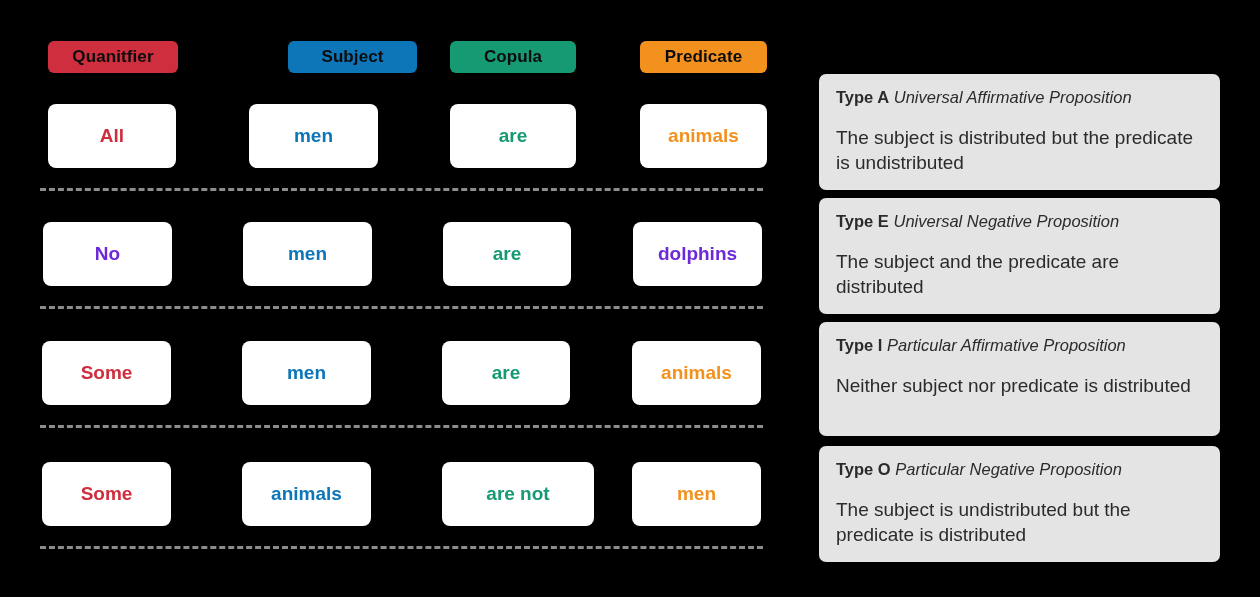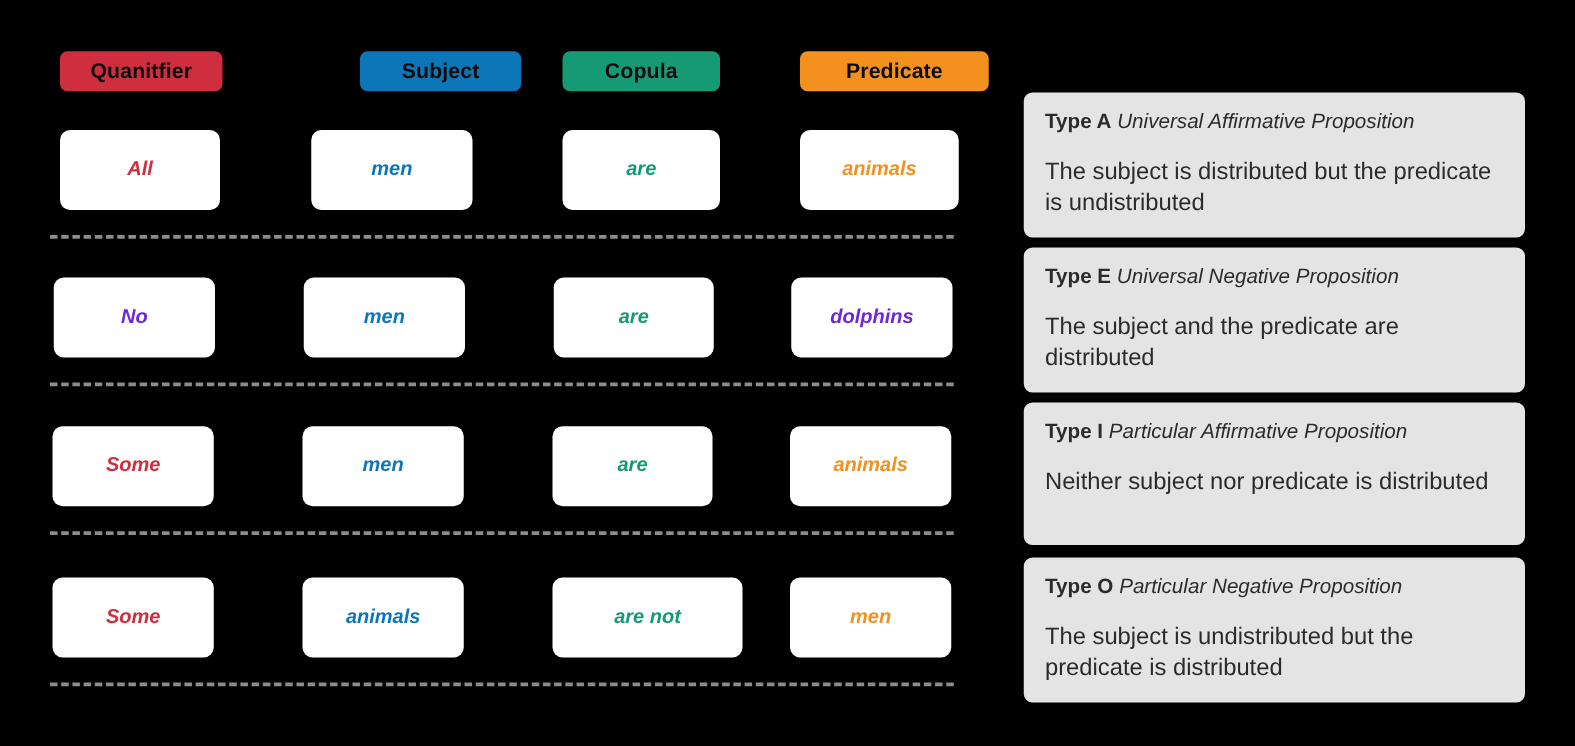--- a/index.html
+++ b/index.html
@@ -48,24 +48,23 @@
     height: 64px;
   }
   .word-card {
     position: absolute;
     height: 64px;
     background: #ffffff;
     border-radius: 8px;
     display: flex;
     align-items: center;
     justify-content: center;
-    font-size: 16px;
+    font-size: 19px;
     font-weight: bold;
     box-sizing: border-box;
-    font-style: italic;
   }
 
   .dash-sep {
     position: absolute;
     left: 40px;
     width: 723px;
     height: 0;
     border-top: 3px dashed #8c8c8c;
   }
 
@@ -107,21 +106,21 @@
 </style>
 </head>
 <body>
 
 <div id="diagram-panel">
 
   <div class="header-row">
       <div class="col-badge" style="left: 48px; width: 130px; background: rgb(207, 46, 63);">Quanitfier</div>
       <div class="col-badge" style="left: 249px; width: 129px; background: rgb(13, 118, 184); margin-left: 39px;">Subject</div>
       <div class="col-badge" style="left: 450px; width: 126px; background: rgb(22, 154, 116);">Copula</div>
-      <div class="col-badge" style="left: 640px; width: 151px; background: rgb(242, 145, 30);">Predicate</div>
+      <div class="col-badge" style="left: 640px; width: 127px; background: rgb(242, 145, 30);">Predicate</div>
     </div>
 
   <div id="rows-layer">
       <div class="card-row" style="top: 104px;">
         <div class="word-card" style="left: 48px; width: 128px; color: rgb(207, 46, 63);">All</div>
         <div class="word-card" style="left: 249px; width: 129px; color: rgb(13, 118, 184);">men</div>
         <div class="word-card" style="left: 450px; width: 126px; color: rgb(22, 154, 116);">are</div>
         <div class="word-card" style="left: 640px; width: 127px; color: rgb(242, 145, 30);">animals</div>
       </div>
       <div class="card-row" style="top: 222px;">

